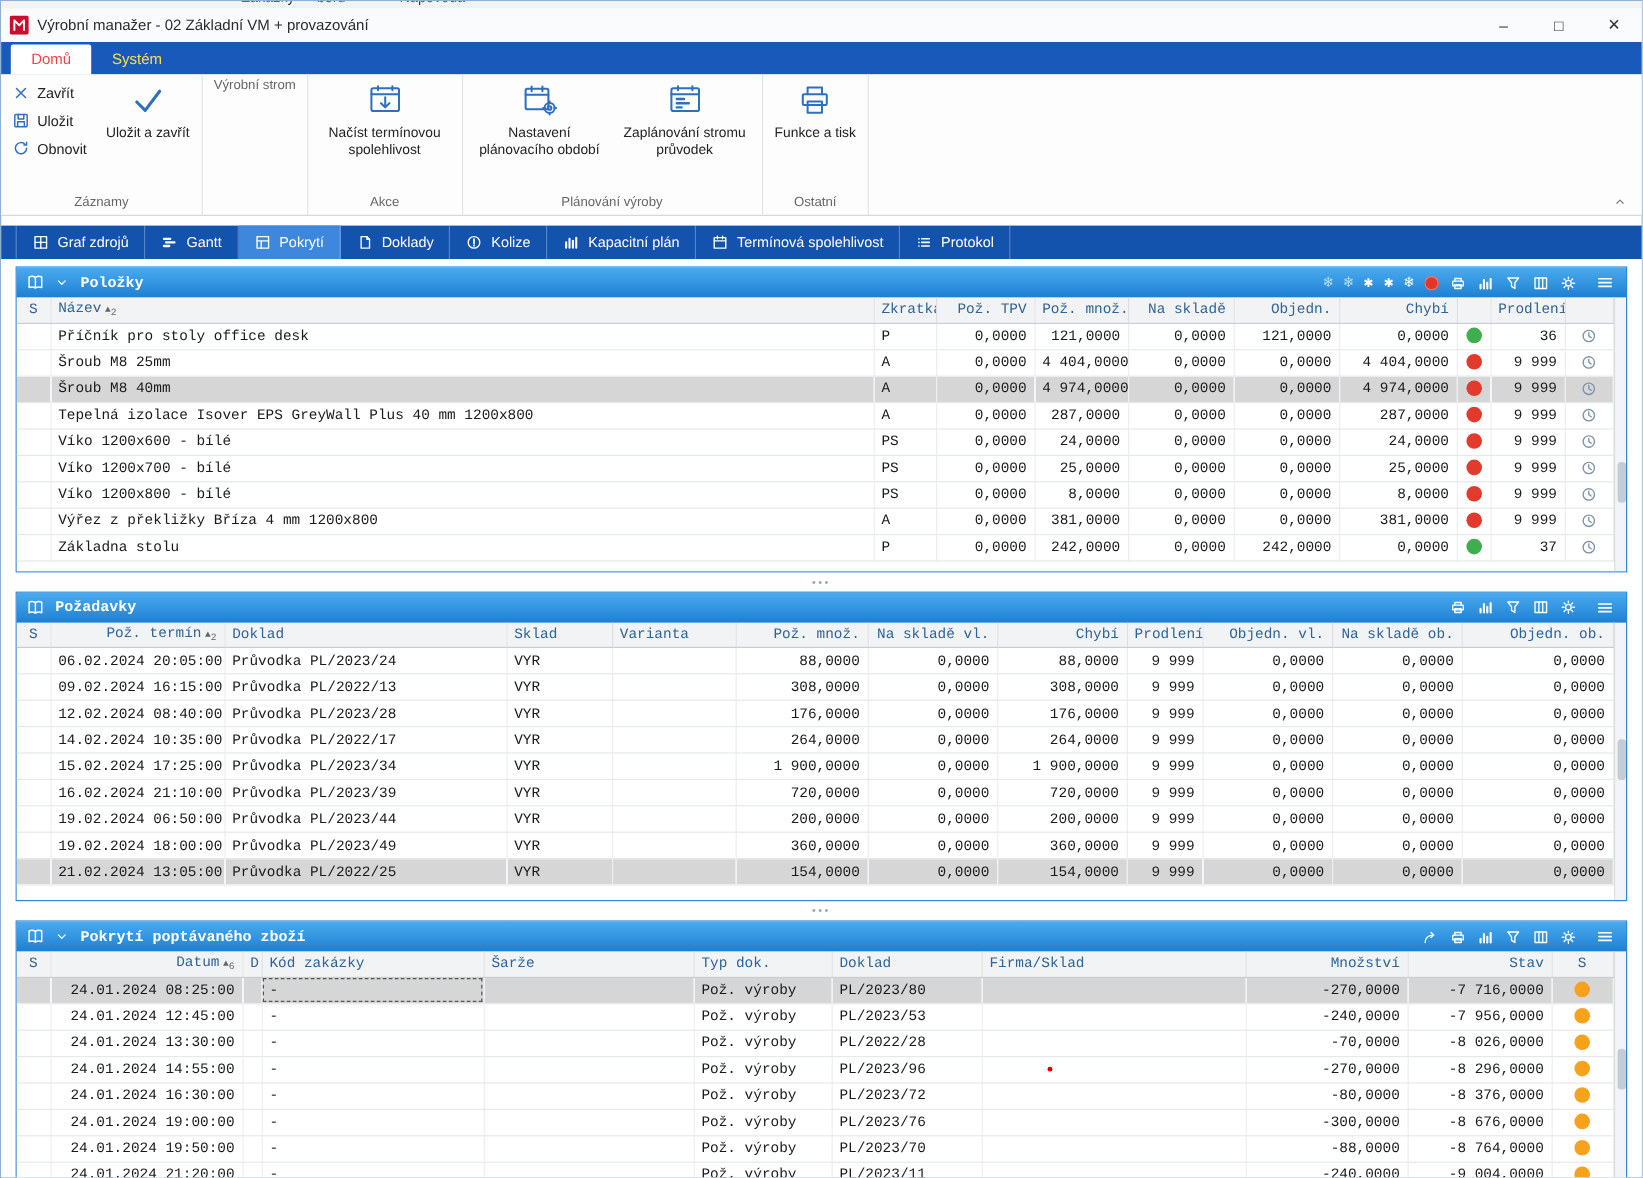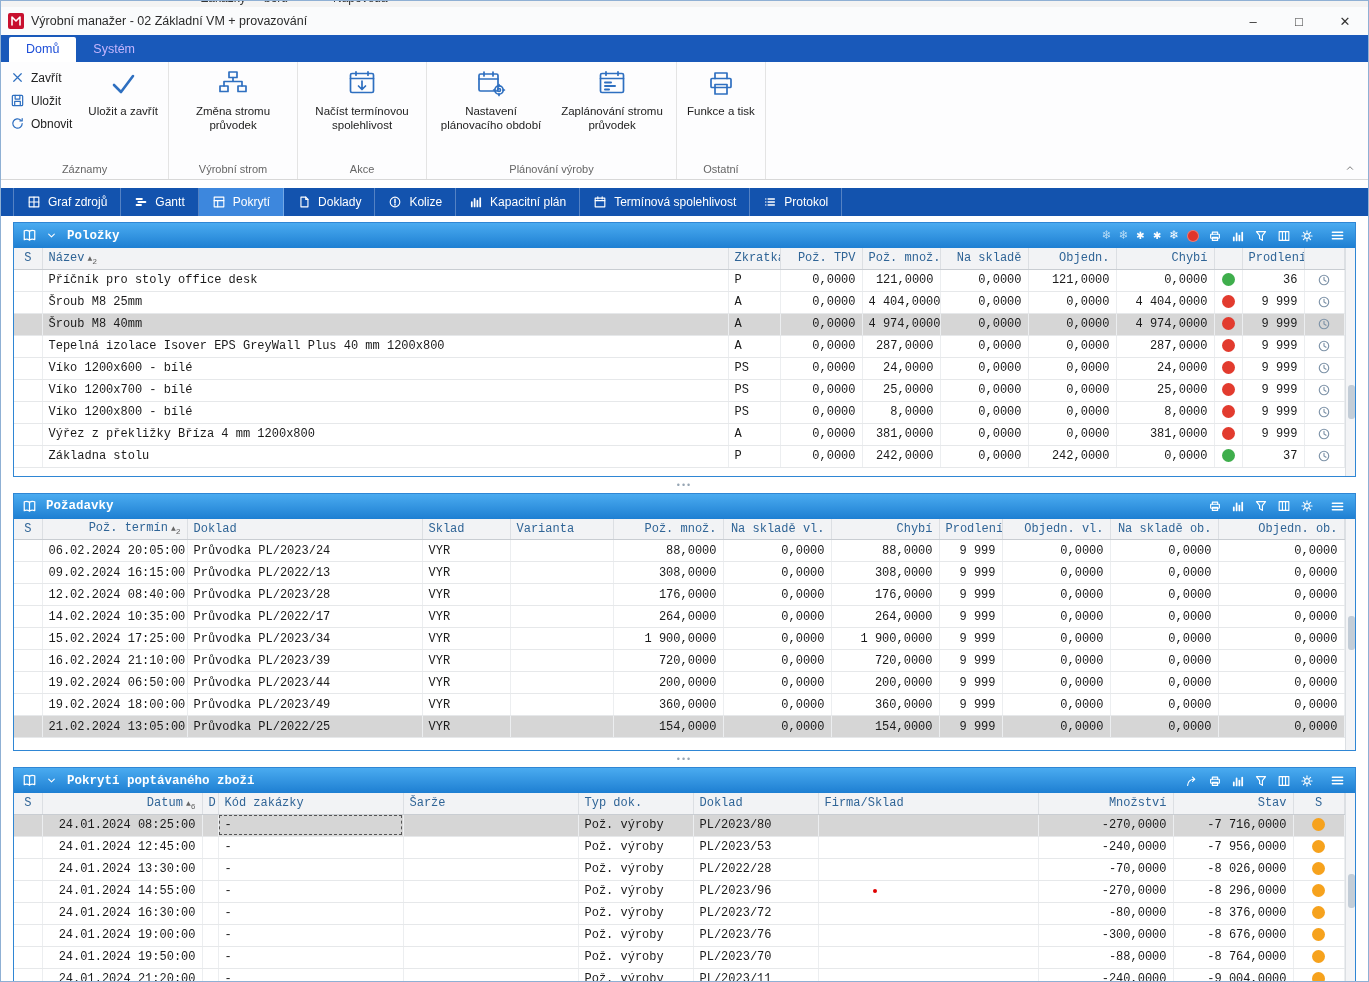--- a/index.html
+++ b/index.html
@@ -16,22 +16,22 @@
   .bgmenu span { position:absolute; top:-10px; font-size:12px; color:#333; }
 
   
   .titlebar { height:28px; background:#fafbfc; display:flex; align-items:center; padding-left:7px; flex:0 0 auto; }
   .titlebar .t { font-size:12.5px; color:#2b2b2b; margin-left:7px; }
   .winbtns { margin-left:auto; display:flex; height:100%; }
   .winbtn { width:46px; display:flex; align-items:center; justify-content:center; font-size:13px; color:#333; }
 
   
   .ribbontabs { height:27px; background:#1959ba; display:flex; align-items:flex-end; padding-left:8px; flex:0 0 auto; }
-  .rtab { padding:5px 17px 6px; font-size:12.5px; color:#c4b5fd; }
-  .rtab.active { background:#fff; color:#1d4ed8; border-radius:2px 2px 0 0;text-align:right; }
+  .rtab { padding:5px 17px 6px; font-size:12.5px; color:#fde047; }
+  .rtab.active { background:#fff; color:#ef4444; border-radius:2px 2px 0 0;text-align:right; }
 
   .toolbar { height:118px; background:#fdfdfe; border-bottom:1px solid #d8d8d8; display:flex; position:relative; flex:0 0 auto; }
   .rgroup { display:flex; flex-direction:column; border-right:1px solid #e4e4e4; padding:2px 5px 0; }
   .rgroup-body { flex:1; display:flex; align-items:stretch; gap:3px; }
   .rgroup-label { height:17px; text-align:center; font-size:11px; color:#666; line-height:15px; white-space:nowrap; padding:0 4px; }
   .smallcol { display:flex; flex-direction:column; padding-top:2px; }
   .sbtn { display:flex; align-items:center; gap:6px; font-size:12px; color:#222; height:23px; padding:0 8px 0 3px; white-space:nowrap; }
   .sbtn .sicon { display:inline-flex; width:16px; justify-content:center; }
   .bbtn { min-width:72px; max-width:118px; display:flex; flex-direction:column; align-items:center; padding:5px 5px 0; gap:3px; }
   .bbtn .lbl { font-size:11.5px; text-align:center; line-height:1.18; color:#222; }
@@ -144,31 +144,20 @@
           <div class="bbtn">
             <span class="bicon"><svg width="30" height="30" viewBox="0 0 30 30" fill="none" stroke="#2e6fc0" stroke-width="1.7" stroke-linecap="round" stroke-linejoin="round" xmlns="http://www.w3.org/2000/svg">
                 <path d="M6 16l7 7L25 7" stroke-width="2.6"></path>
               </svg></span>
             <div class="lbl">Uložit a zavřít</div>
           </div>
         </div>
         <div class="rgroup-label">Záznamy</div>
       </div>
       <div class="rgroup">
-        <div class="rgroup-body">
-          <div class="bbtn">
-            <span class="bicon"><svg width="30" height="30" viewBox="0 0 30 30" fill="none" stroke="#2e6fc0" stroke-width="1.7" stroke-linecap="round" stroke-linejoin="round" xmlns="http://www.w3.org/2000/svg">
-                <rect x="11" y="3" width="8" height="5.5"></rect>
-                <path d="M15 8.5v4M6 12.5h18M6 12.5V17M24 12.5V17"></path>
-                <rect x="2" y="17" width="8" height="5.5"></rect>
-                <rect x="20" y="17" width="8" height="5.5"></rect>
-              </svg></span>
-            <div class="lbl">Změna stromu průvodek</div>
-          </div>
-        </div>
         <div class="rgroup-label">Výrobní strom</div>
       </div>
       <div class="rgroup">
         <div class="rgroup-body">
           <div class="bbtn">
             <span class="bicon"><svg width="30" height="30" viewBox="0 0 30 30" fill="none" stroke="#2e6fc0" stroke-width="1.7" stroke-linecap="round" stroke-linejoin="round" xmlns="http://www.w3.org/2000/svg">
                 <rect x="3.5" y="4.5" width="23" height="19" rx="1.5"></rect>
                 <path d="M3.5 9.5h23M9 2.8v3.4M21 2.8v3.4"></path>
                 <path d="M15 12v8M11.5 17l3.5 3.5L18.5 17"></path>
               </svg></span>

